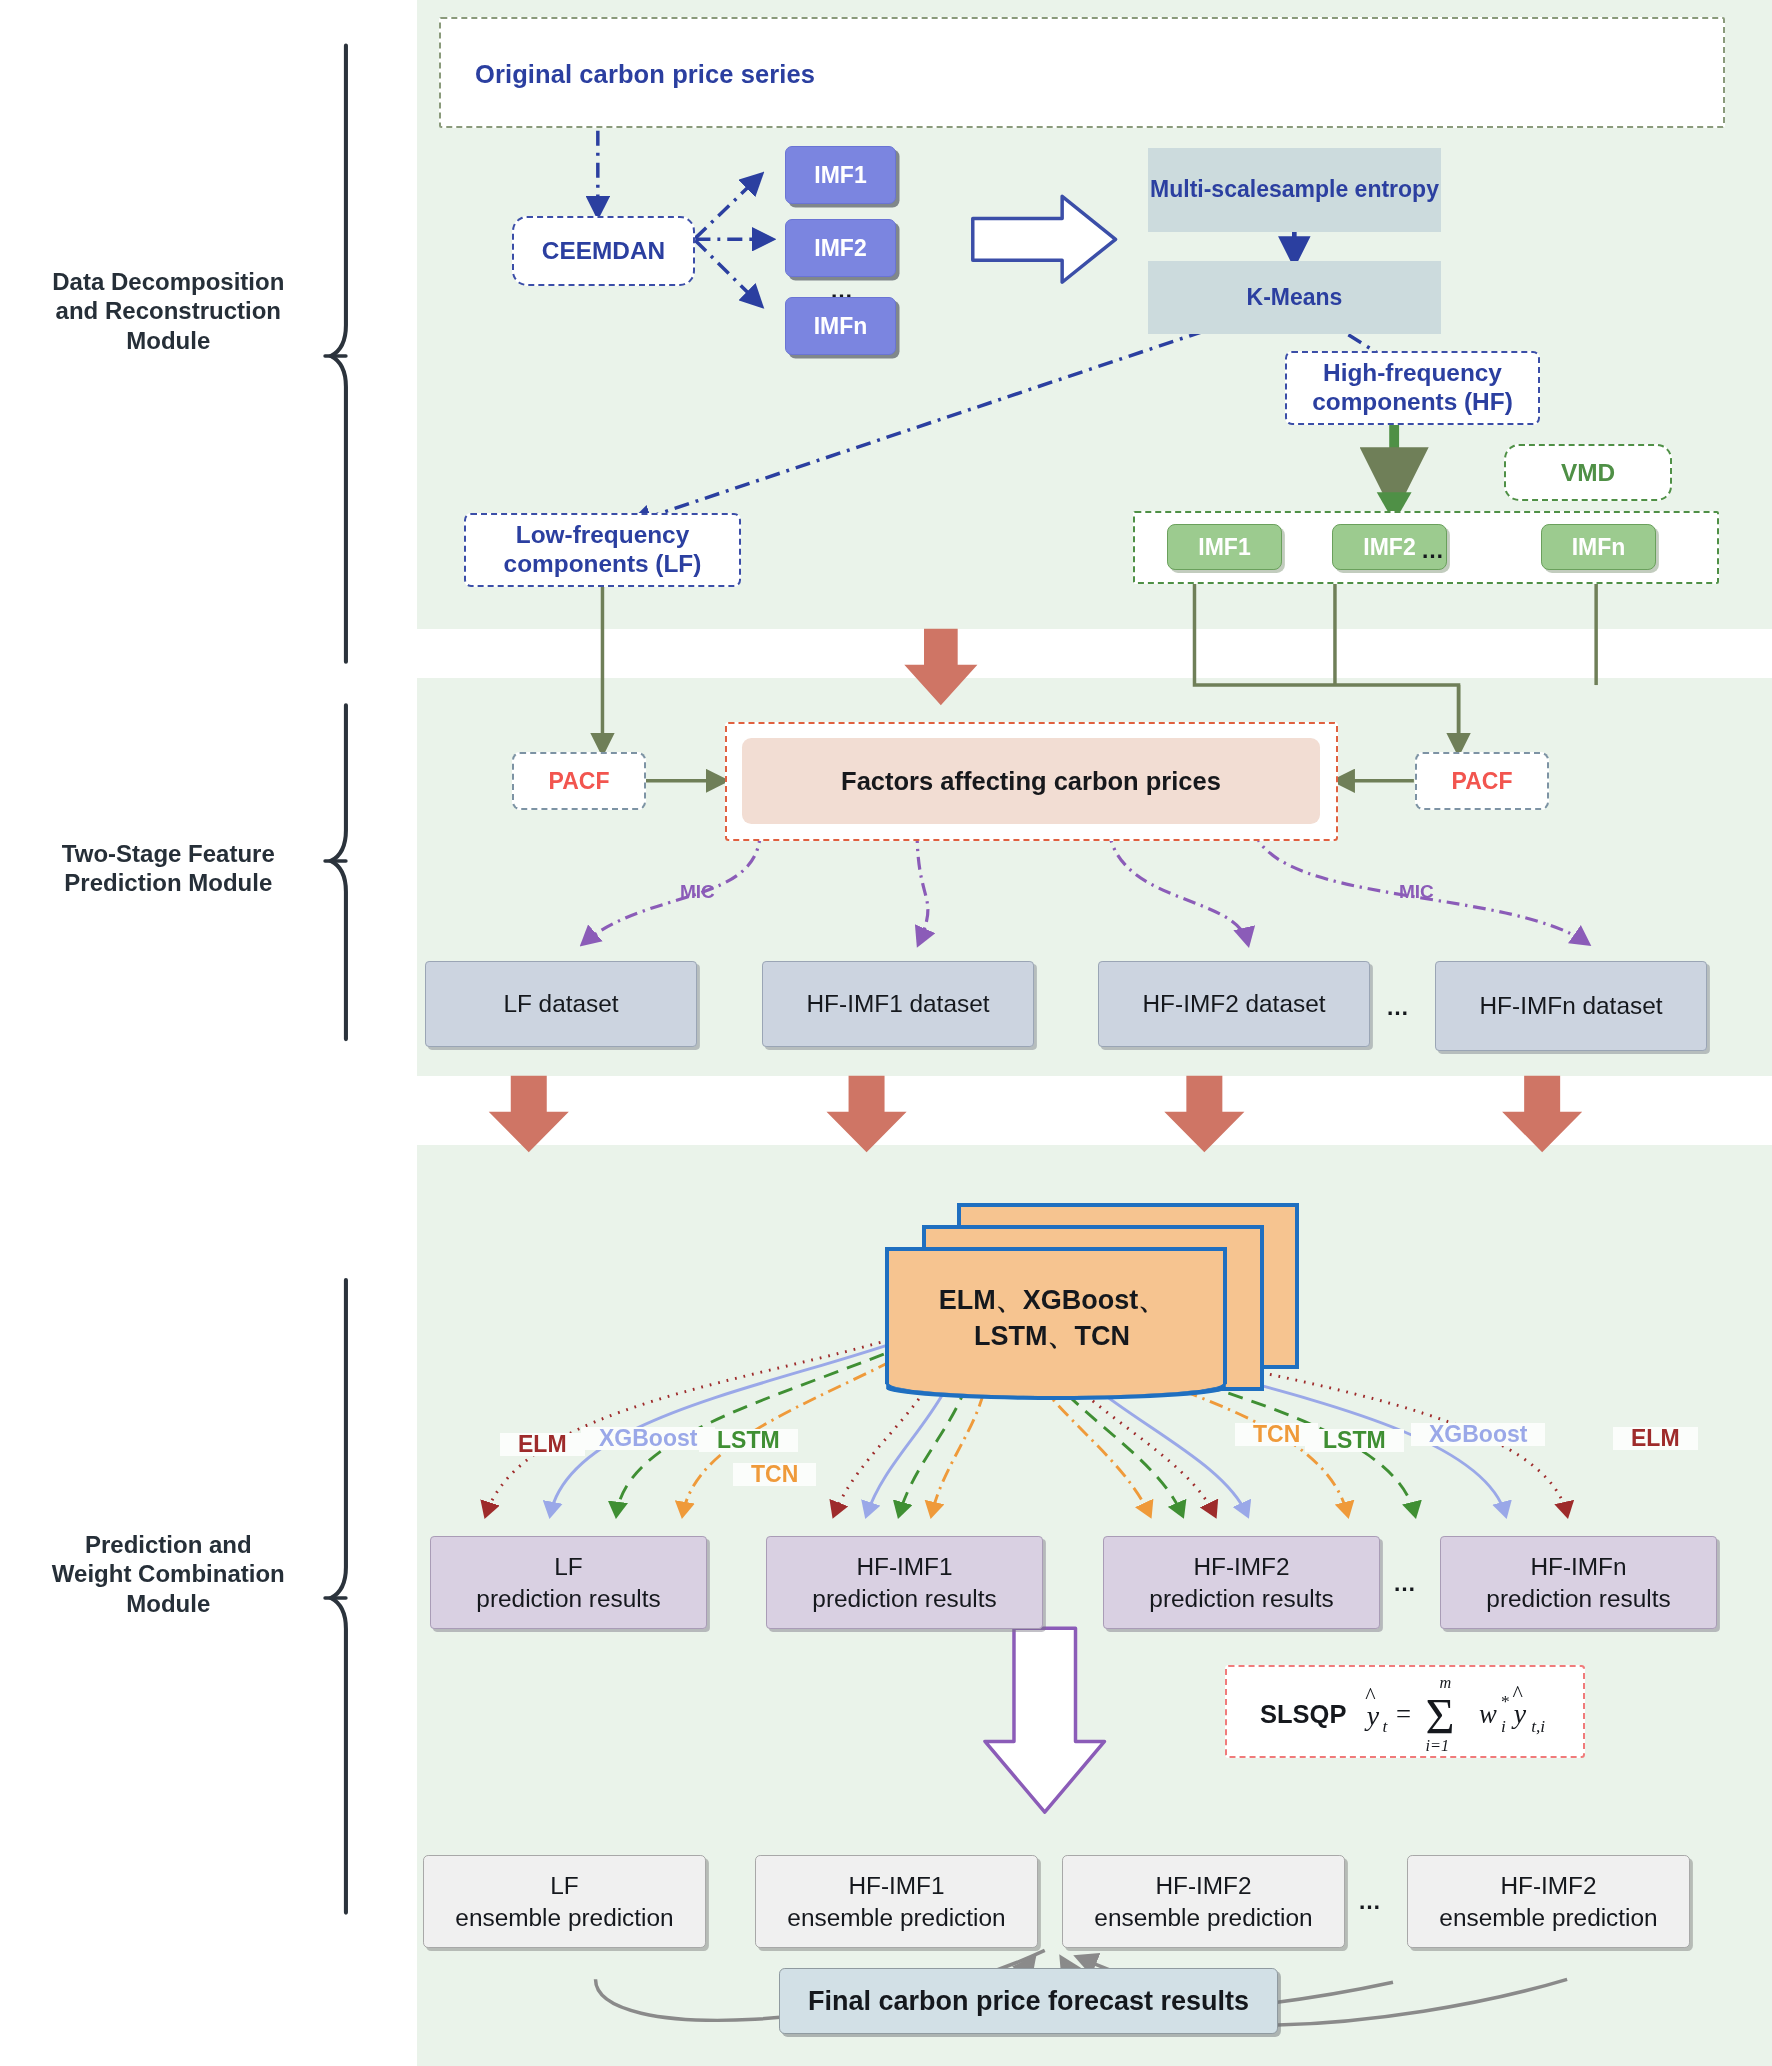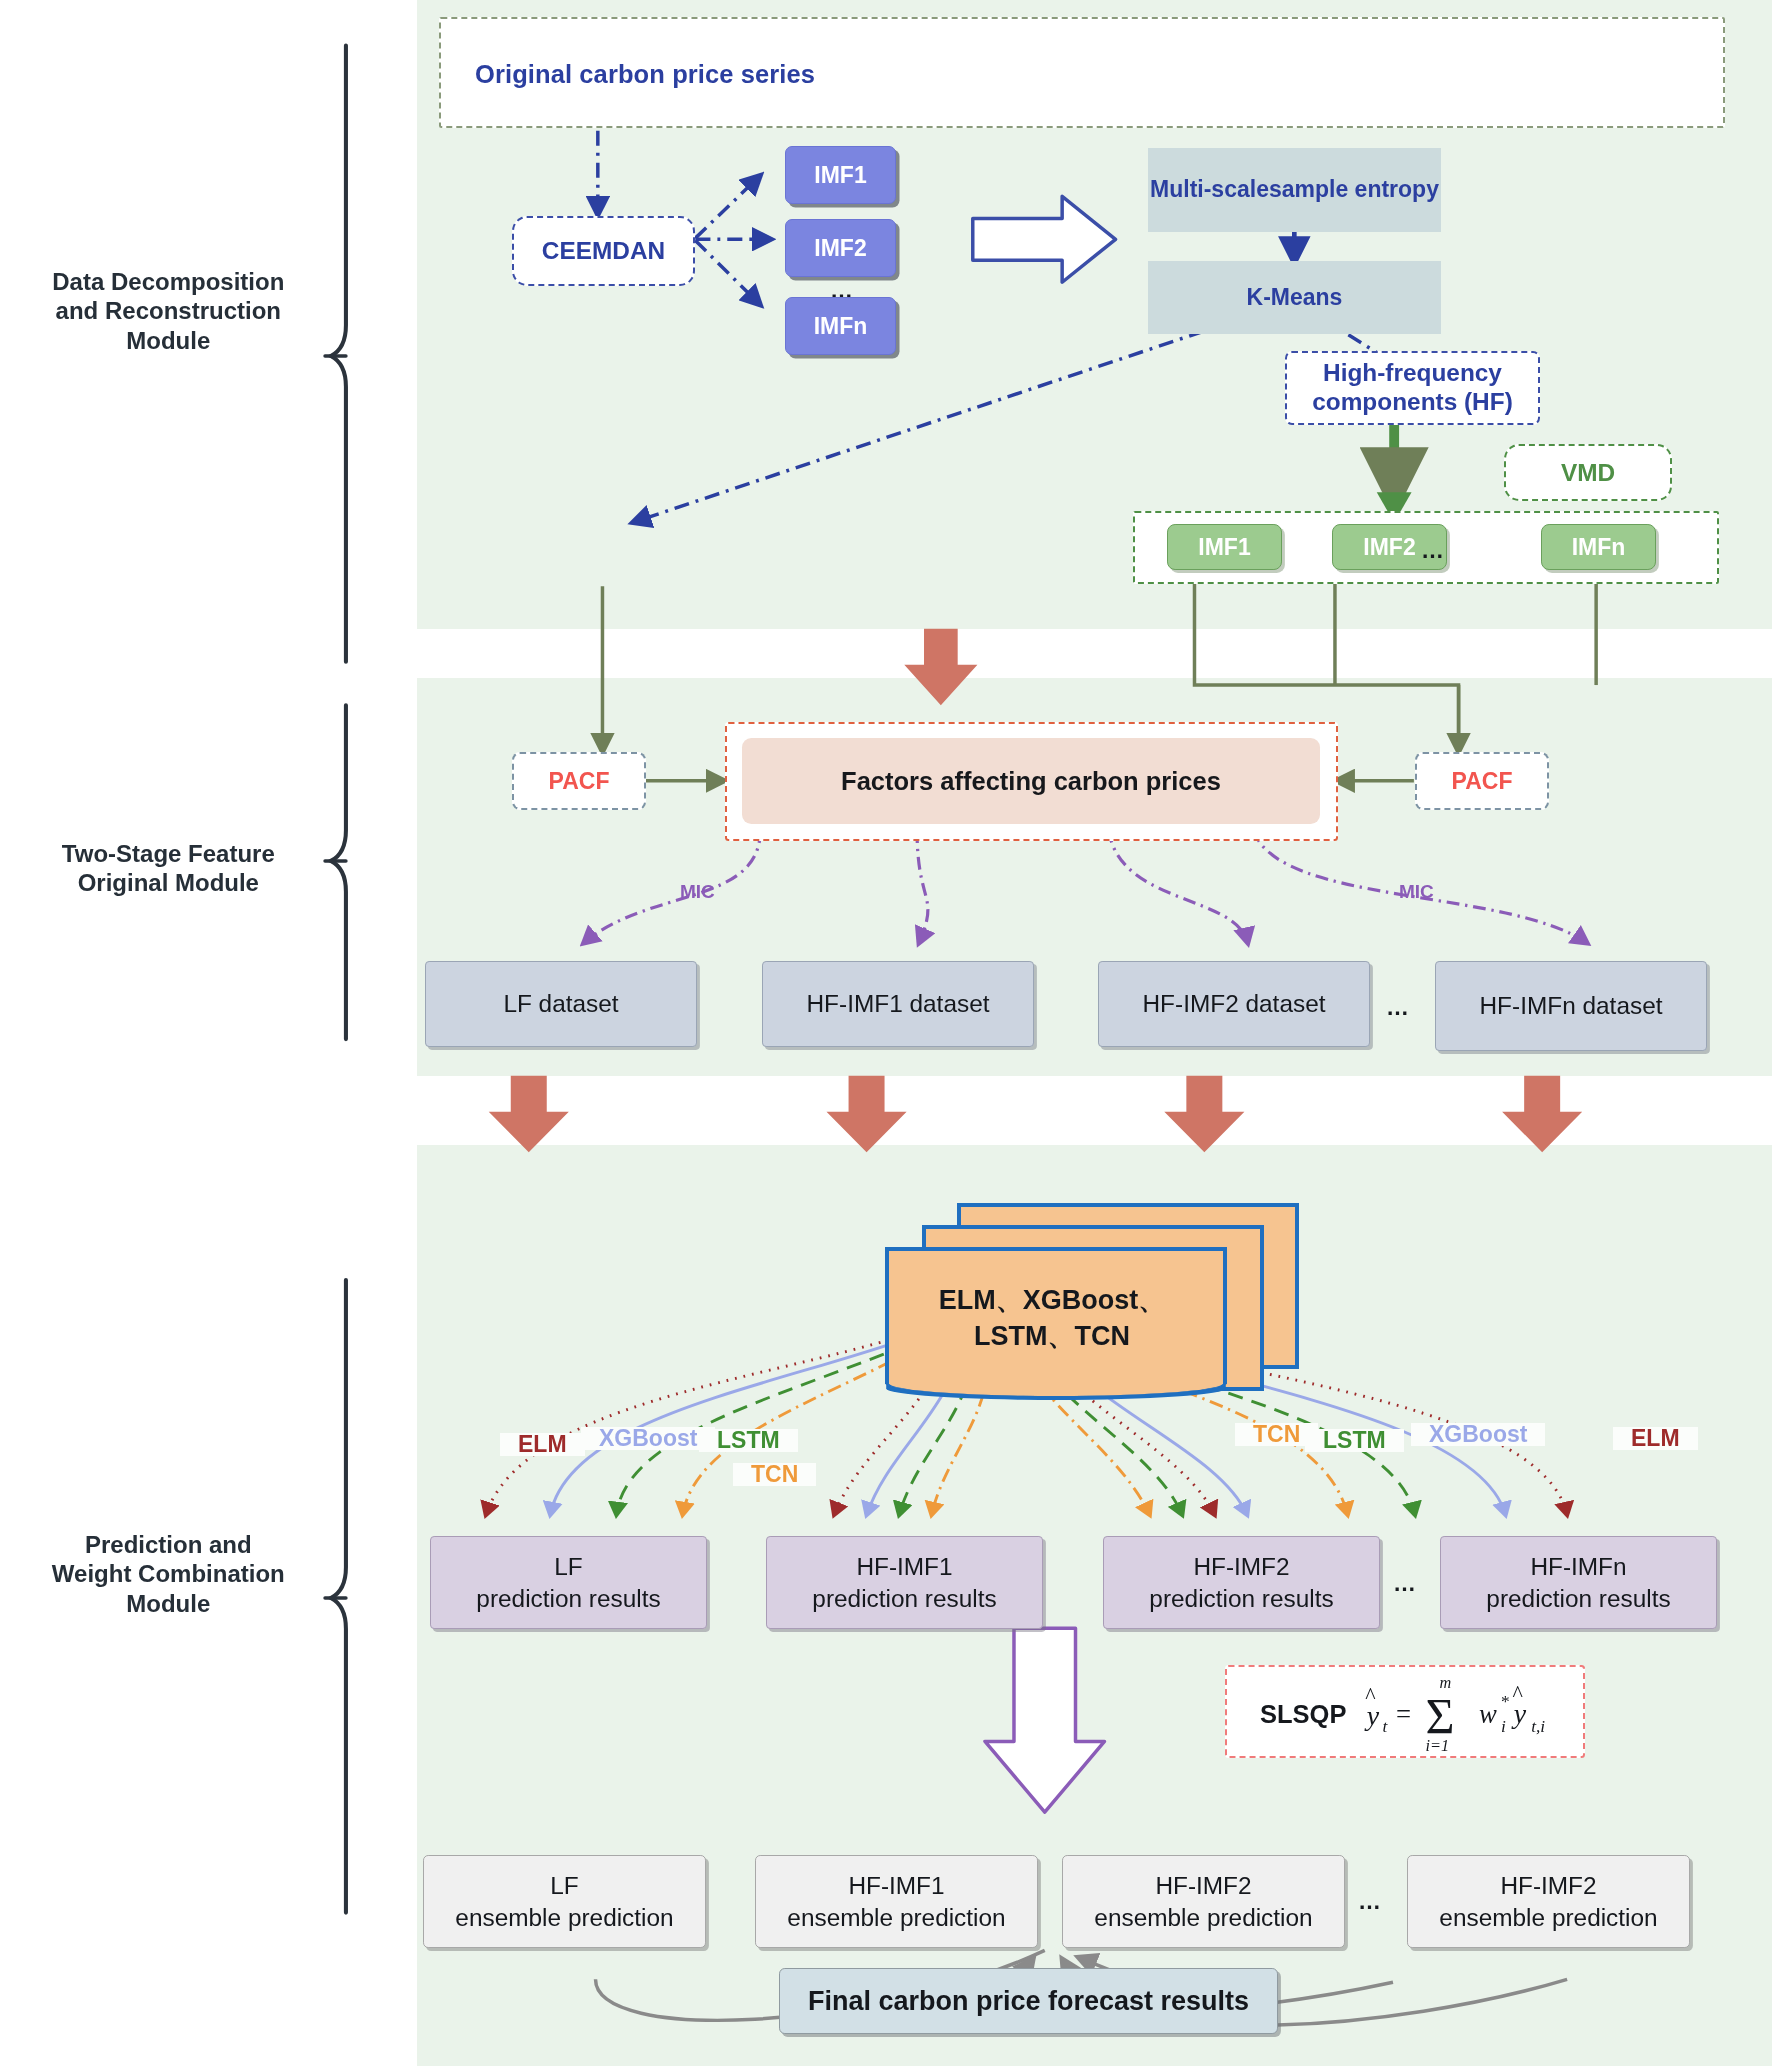--- a/index.html
+++ b/index.html
@@ -77,21 +77,21 @@
   <div class="band" style="left:417px;top:678px;width:1356px;height:398px;"></div>
   <div class="band" style="left:417px;top:1145px;width:1356px;height:921px;"></div>
 
   <div class="modlabel" style="left:5.8px;top:267px;width:325px;">
     <div>Data Decomposition</div>
     <div>and Reconstruction</div>
     <div>Module</div>
   </div>
   <div class="modlabel" style="left:5.8px;top:839px;width:325px;">
     <div>Two-Stage Feature</div>
-    <div>Original Module</div>
+    <div>Prediction Module</div>
   </div>
   <div class="modlabel" style="left:5.8px;top:1530px;width:325px;">
     <div>Prediction and</div>
     <div>Weight Combination</div>
     <div>Module</div>
   </div>
 
   <svg class="svgfull" viewBox="0 0 3053 3559">
     <defs>
       <marker id="ah-blue" markerWidth="7" markerHeight="7" refX="5.4" refY="3.5" orient="auto">
@@ -231,20 +231,24 @@
     <div>Multi-scale</div>
     <div>sample entropy</div>
   </div>
   <div class="node slab" style="left:1148px;top:261px;width:293px;height:73px;">K-Means</div>
 
   <div class="node bluedd sq" style="left:1285px;top:351px;width:255px;height:74px;flex-direction:column;">
     <div>High-frequency</div>
     <div>components (HF)</div>
   </div>
 
+  <div class="node bluedd sq" style="left:464px;top:513px;width:277px;height:74px;flex-direction:column;">
+    <div>Low-frequency</div>
+    <div>components (LF)</div>
+  </div>
 
   <div class="node greendd round" style="left:1504px;top:444px;width:168px;height:57px;">VMD</div>
 
   <div class="node greendd" style="left:1133px;top:511px;width:586px;height:73px;"></div>
   <div class="node imf-green" style="left:1167px;top:524px;width:115px;height:46px;">IMF1</div>
   <div class="node imf-green" style="left:1332px;top:524px;width:115px;height:46px;">IMF2</div>
   <div class="ell" style="left:1421px;top:537px;">…</div>
   <div class="node imf-green" style="left:1541px;top:524px;width:115px;height:46px;">IMFn</div>
 
   <div class="node pacf" style="left:512px;top:752px;width:134px;height:58px;">PACF</div>

